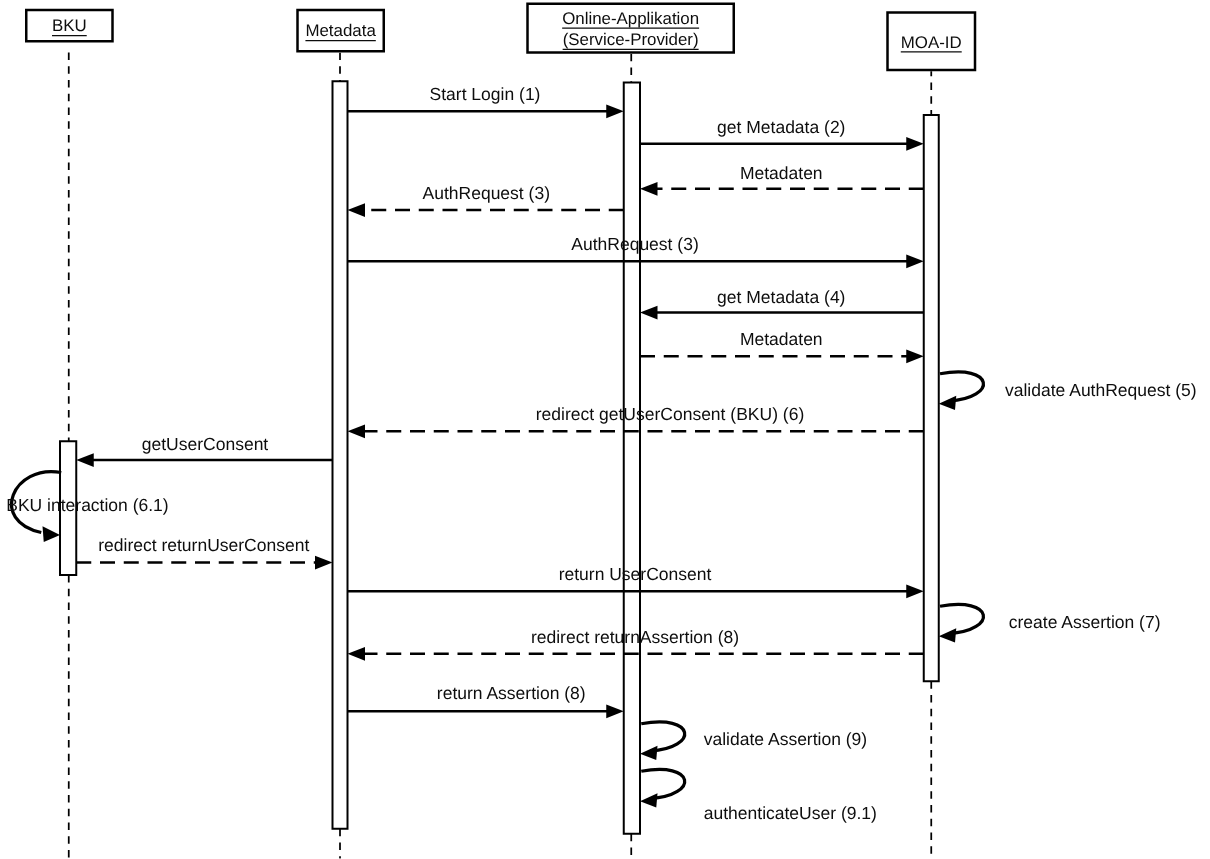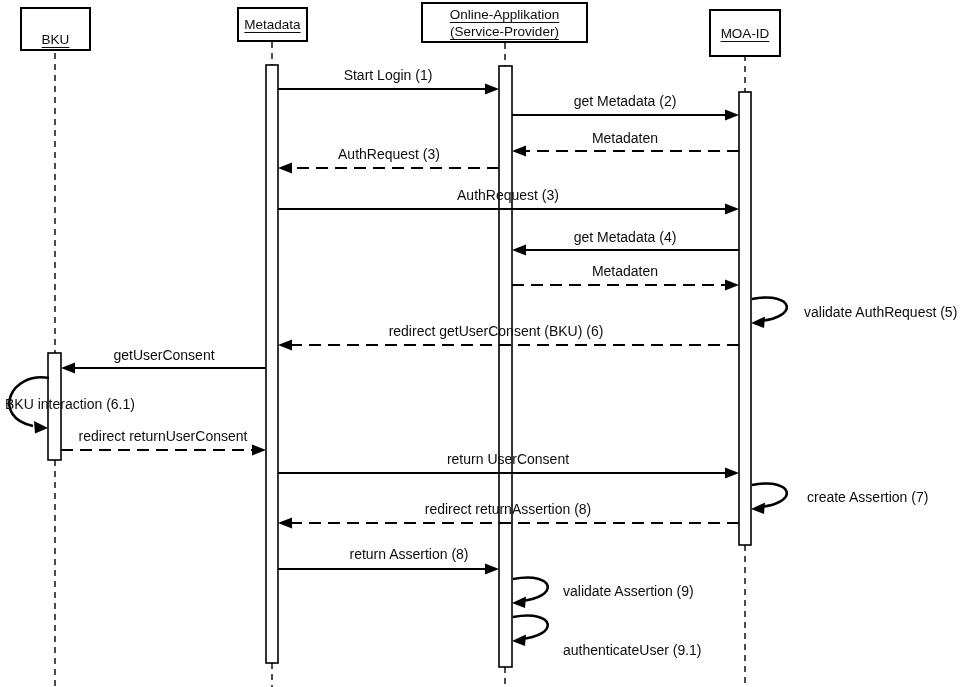--- a/index.html
+++ b/index.html
@@ -111,42 +111,42 @@
     <line class="msg" x1="278" y1="569" x2="487" y2="569"></line>
     <polygon class="head" points="499,569 485,563.5 485,574.5"></polygon>
 
     <path class="loop" d="M 513 579 C 556 571, 560 598, 520 601"></path>
     <polygon class="head" points="512,603 526,596.5 525,608"></polygon>
 
     <path class="loop" d="M 513 617 C 556 609, 560 636, 520 639"></path>
     <polygon class="head" points="512,641 526,634.5 525,646"></polygon>
   </svg>
 
-  <div class="actor" style="left:20px; top:7px; width:71px; height:44px;align-items:flex-end;">
+  <div class="actor" style="left:20px; top:7px; width:71px; height:27px;">
     <span>BKU</span>
   </div>
   <div class="actor" style="left:237px; top:7px; width:71px; height:35px;">
     <span>Metadata</span>
   </div>
   <div class="actor" style="left:421px; top:2px; width:167px; height:41px;">
     <span>Online-Applikation (Service-Provider)</span>
   </div>
   <div class="actor" style="left:709px; top:9px; width:72px; height:48px;">
     <span>MOA-ID</span>
   </div>
 
   <div class="lbl c" style="left:388px; top:67px;">Start Login (1)</div>
   <div class="lbl c" style="left:625px; top:93px;">get Metadata (2)</div>
   <div class="lbl c" style="left:625px; top:130px;">Metadaten</div>
   <div class="lbl c" style="left:389px; top:146px;">AuthRequest (3)</div>
   <div class="lbl c" style="left:508px; top:187px;">AuthRequest (3)</div>
   <div class="lbl c" style="left:625px; top:229px;">get Metadata (4)</div>
   <div class="lbl c" style="left:625px; top:263px;">Metadaten</div>
   <div class="lbl" style="left:804px; top:304px;">validate AuthRequest (5)</div>
-  <div class="lbl c" style="left:496px; top:323px;">redirect getUserConsent (BKU) (6)</div>
+  <div class="lbl c" style="left:536px; top:323px;">redirect getUserConsent (BKU) (6)</div>
   <div class="lbl c" style="left:164px; top:347px;">getUserConsent</div>
   <div class="lbl" style="left:5px;   top:396px;">BKU interaction (6.1)</div>
   <div class="lbl c" style="left:163px; top:428px;">redirect returnUserConsent</div>
   <div class="lbl c" style="left:508px; top:451px;">return UserConsent</div>
   <div class="lbl" style="left:807px; top:489px;">create Assertion (7)</div>
   <div class="lbl c" style="left:508px; top:501px;">redirect returnAssertion (8)</div>
   <div class="lbl c" style="left:385px; top:546px;padding-left:48px;">return Assertion (8)</div>
   <div class="lbl" style="left:563px; top:583px;">validate Assertion (9)</div>
   <div class="lbl" style="left:563px; top:622px;margin-top:20px;">authenticateUser (9.1)</div>
 

